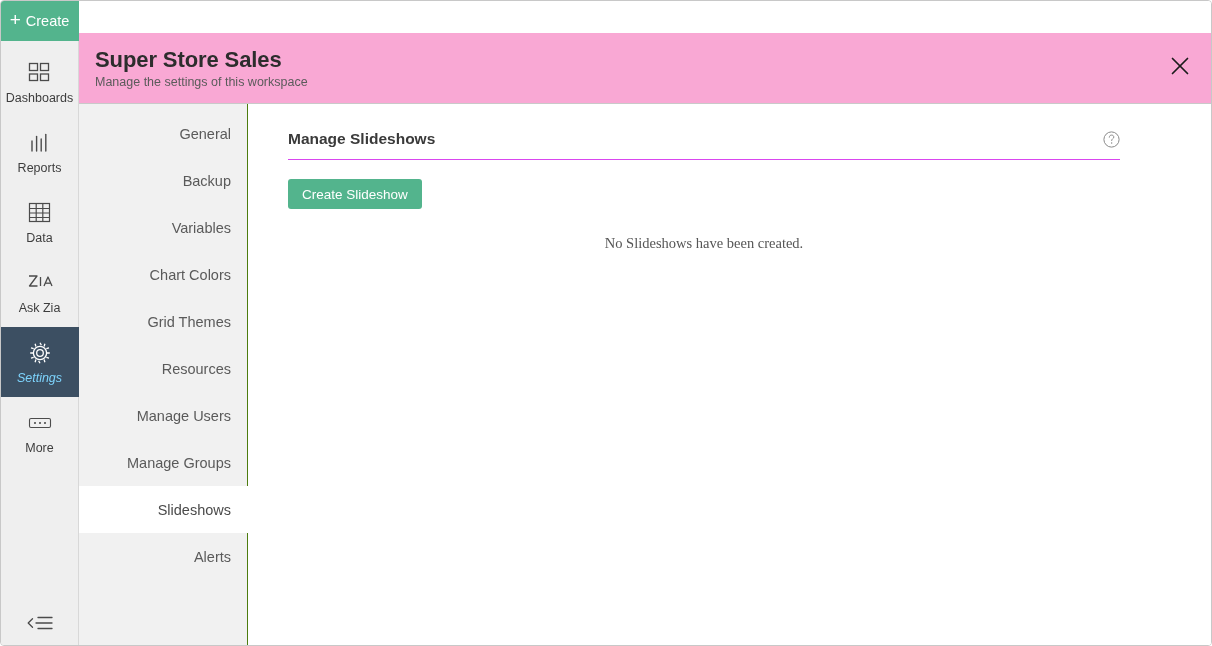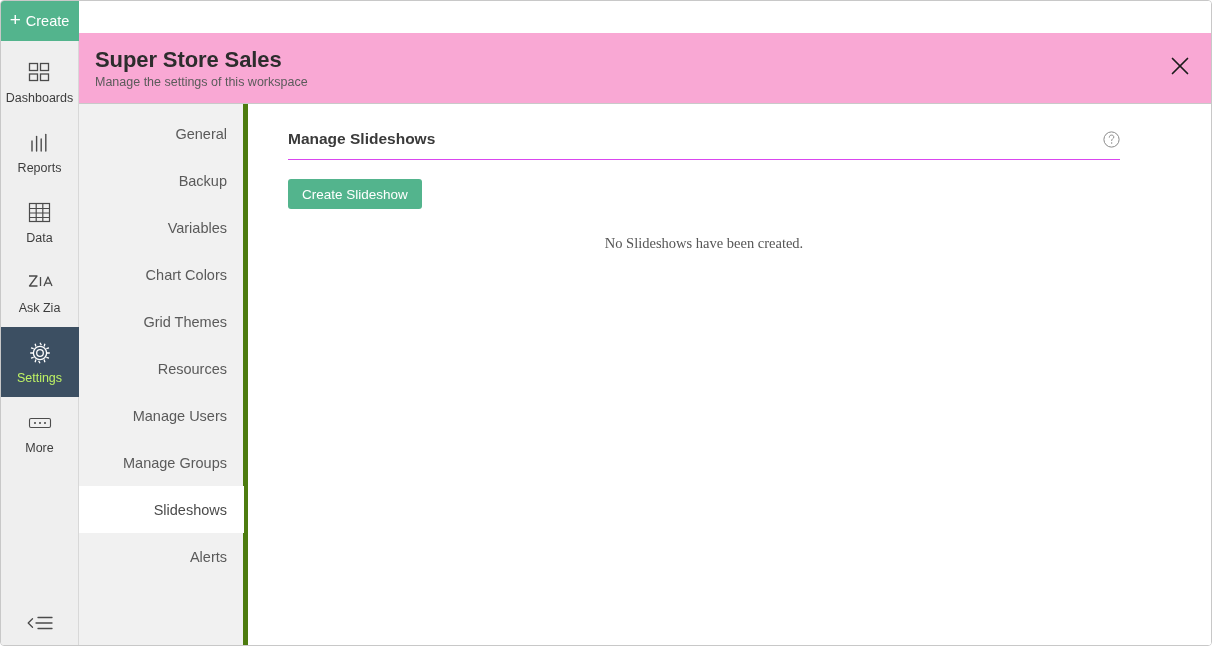--- a/index.html
+++ b/index.html
@@ -78,21 +78,21 @@
   .rail-item .ri-icon {
     width: 26px;
     height: 26px;
     display: flex;
     align-items: center;
     justify-content: center;
   }
   .rail-item.active {
     background: #3c4f62;
   }
-  .rail-item.active .ri-label { color: #bef264; }
+  .rail-item.active .ri-label { color: #7dd3fc; font-style: italic; }
   .rail-item.active .ri-icon svg { stroke: #ffffff; }
 
   .rail-spacer { flex: 0 0 6px; }
 
   .rail-bottom {
     margin-top: auto;
     width: 78px;
     display: flex;
     flex-direction: column;
     align-items: center;
@@ -159,21 +159,21 @@
     flex: 1;
     display: flex;
     min-height: 0;
   }
 
   
   .snav {
     width: 169px;
     min-width: 169px;
     background: #f1f1f1;
-    border-right: 5px solid #4d7c0f;
+    border-right: 1px solid #4d7c0f;
     padding-top: 6px;
     display: flex;
     flex-direction: column;
   }
   .snav-item {
     height: 47px;
     display: flex;
     align-items: center;
     justify-content: flex-end;
     padding-right: 16px;

